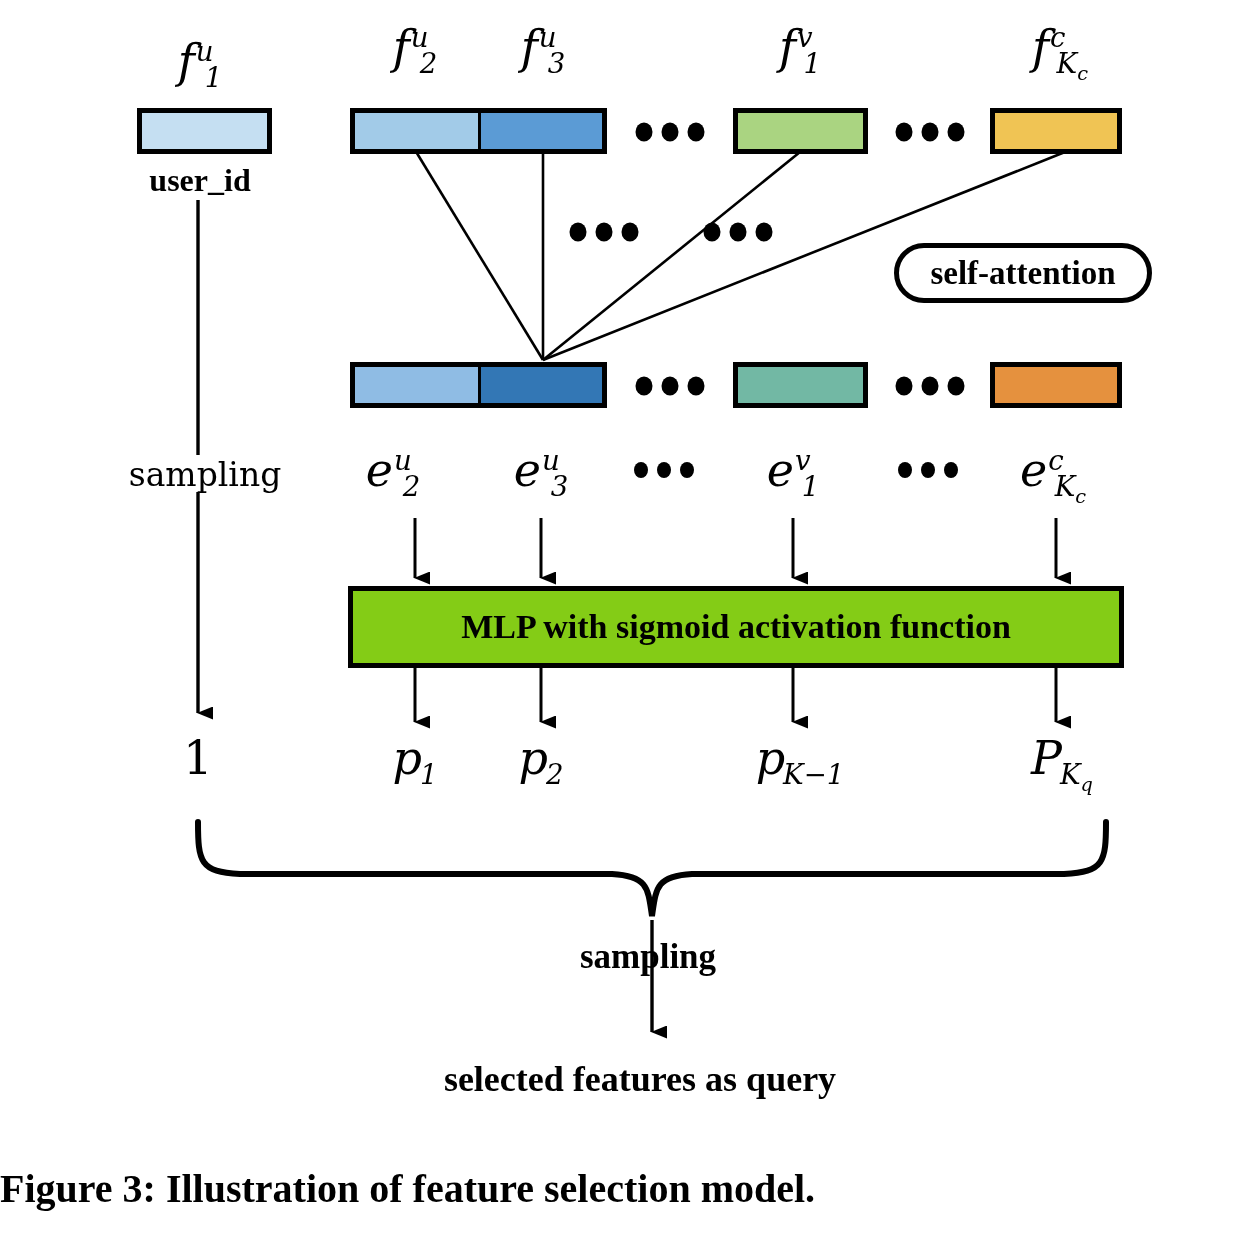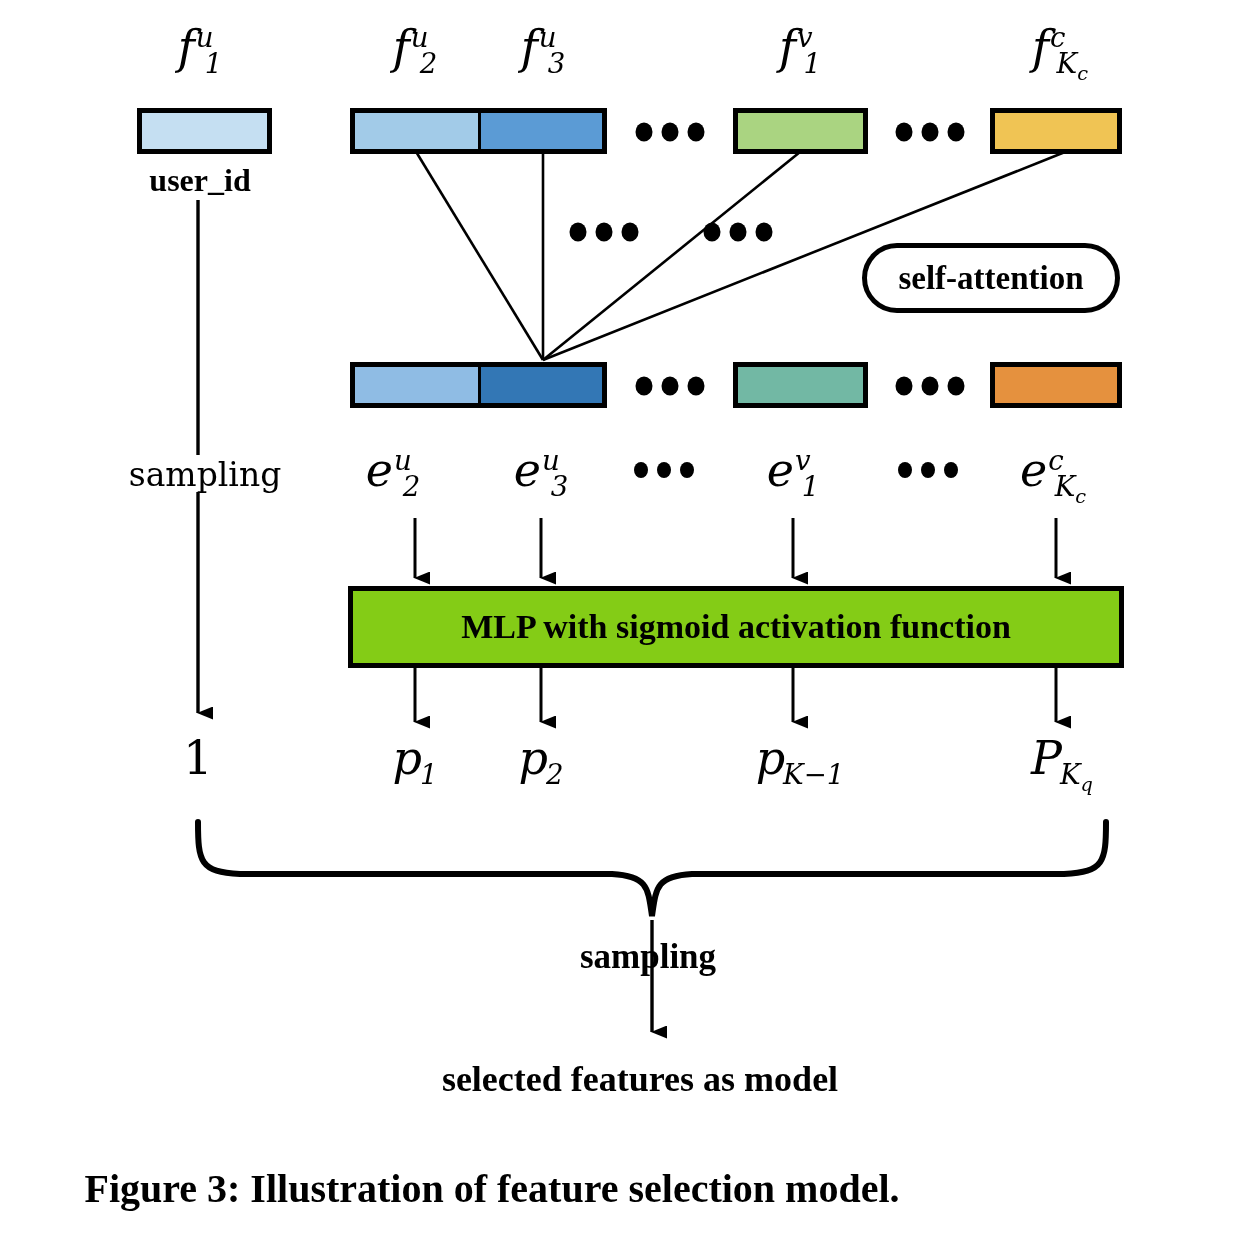--- a/index.html
+++ b/index.html
@@ -129,21 +129,21 @@
     font-family: "Liberation Serif", serif;
     font-weight: bold;
     font-size: 34px;
   }
 
   
   #figure-caption {
     position: absolute;
     left: 0;
     width: 984px;
-    text-align: center;
+    text-align: left;
     font-family: "Liberation Serif", serif;
     font-weight: bold;
     font-size: 40px;
   }
 </style>
 </head>
 <body>
 
 <div id="figure-root">
 
@@ -208,21 +208,21 @@
     <span class="d"></span>
     <span class="d"></span>
     <span class="d"></span>
   </div>
   <div class="dots" style="left:930px; top:132px;">
     <span class="d"></span>
     <span class="d"></span>
     <span class="d"></span>
   </div>
 
-  <div class="mathlabel" style="left:200px; top:24px;">
+  <div class="mathlabel" style="left:200px; top:38px;">
     <span class="base">f</span><sup>u</sup><sub>1</sub>
   </div>
   <div class="mathlabel" style="left:415px; top:24px;">
     <span class="base">f</span><sup>u</sup><sub>2</sub>
   </div>
   <div class="mathlabel" style="left:543px; top:24px;">
     <span class="base">f</span><sup>u</sup><sub>3</sub>
   </div>
   <div class="mathlabel" style="left:800px; top:24px;">
     <span class="base">f</span><sup>v</sup><sub>1</sub>
@@ -237,21 +237,21 @@
     <span class="d"></span>
     <span class="d"></span>
     <span class="d"></span>
   </div>
   <div class="dots" style="left:738px; top:232px;">
     <span class="d"></span>
     <span class="d"></span>
     <span class="d"></span>
   </div>
 
-  <div id="self-attention-pill" style="left:862px; top:243px; width:258px; height:70px;">
+  <div id="self-attention-pill" style="left:894px; top:243px; width:258px; height:60px;">
     <span>self-attention</span>
   </div>
 
   <div class="fbox left-half" style="left:350px; top:362px; width:131px; height:46px; background:#8fbce4;"></div>
 
   <div class="fbox right-half" style="left:479px; top:362px; width:128px; height:46px; background:#3377b5;"></div>
 
   <div class="fbox" style="left:733px; top:362px; width:135px; height:46px; background:#72b8a4;"></div>
 
   <div class="fbox" style="left:990px; top:362px; width:132px; height:46px; background:#e5913e;"></div>
@@ -308,17 +308,17 @@
   </div>
   <div class="mathlabel" style="left:800px; top:735px;">
     <span class="base">p</span><sub style="margin-left:-2px;">K−1</sub>
   </div>
   <div class="mathlabel" style="left:1062px; top:735px;">
     <span class="base">P</span><sub style="margin-left:-2px;"><span>K</span><span class="ssub">q</span></sub>
   </div>
 
   <div class="boldtext" style="left:648px; top:930px; font-size:35px;margin-top:7px;">sampling</div>
 
-  <div class="boldtext" style="left:640px; top:1058px; font-size:36px;">selected features as model</div>
+  <div class="boldtext" style="left:640px; top:1058px; font-size:36px;">selected features as query</div>
 
   <div id="figure-caption" style="top:1165px;">Figure 3: Illustration of feature selection model.</div>
 
 </div>
 
 </body></html>

